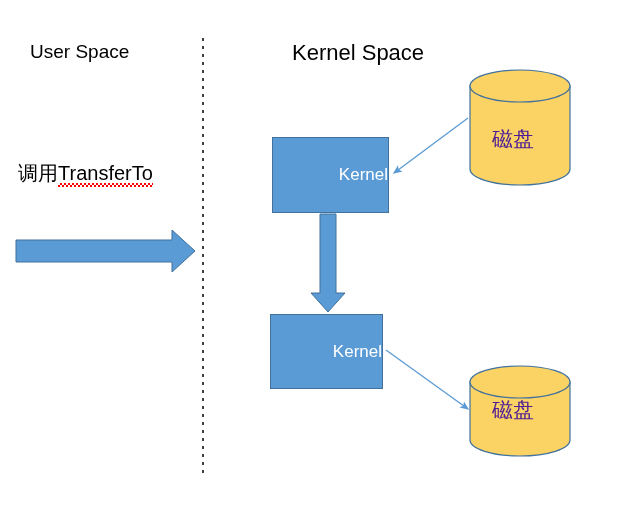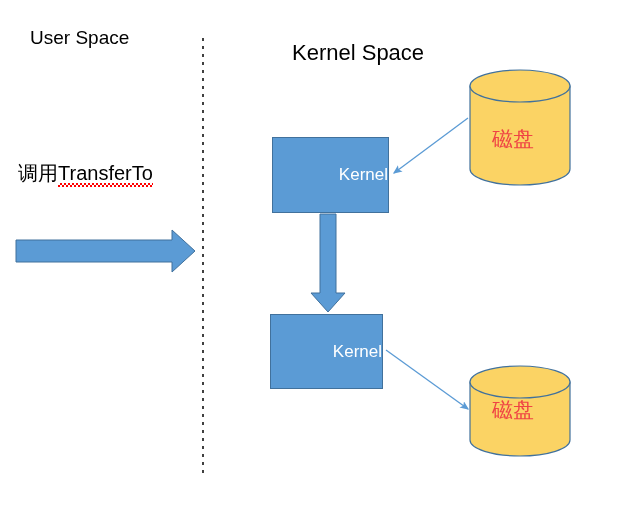--- a/index.html
+++ b/index.html
@@ -18,21 +18,21 @@
     overflow: hidden;
   }
   .label {
     position: absolute;
     color: #000000;
     white-space: nowrap;
     line-height: 1;
   }
   #user-space-label {
     left: 30px;
-    top: 28px;
+    top: 42px;
     font-size: 19px;
   }
   #kernel-space-label {
     left: 292px;
     top: 42px;
     font-size: 22px;
   }
   #call-label {
     left: 18px;
     top: 163px;
@@ -81,21 +81,21 @@
     height: 76px;
   }
   #kernel-box-bottom {
     left: 270px;
     top: 314px;
     width: 113px;
     height: 75px;
   }
   .disk-label {
     position: absolute;
-    color: #ef4444;
+    color: #4c1d95;
     font-size: 21px;
     white-space: nowrap;
     line-height: 1;
   }
   #disk-label-top {
     left: 492px;
     top: 128px;
   }
   #disk-label-bottom {
     left: 492px;

